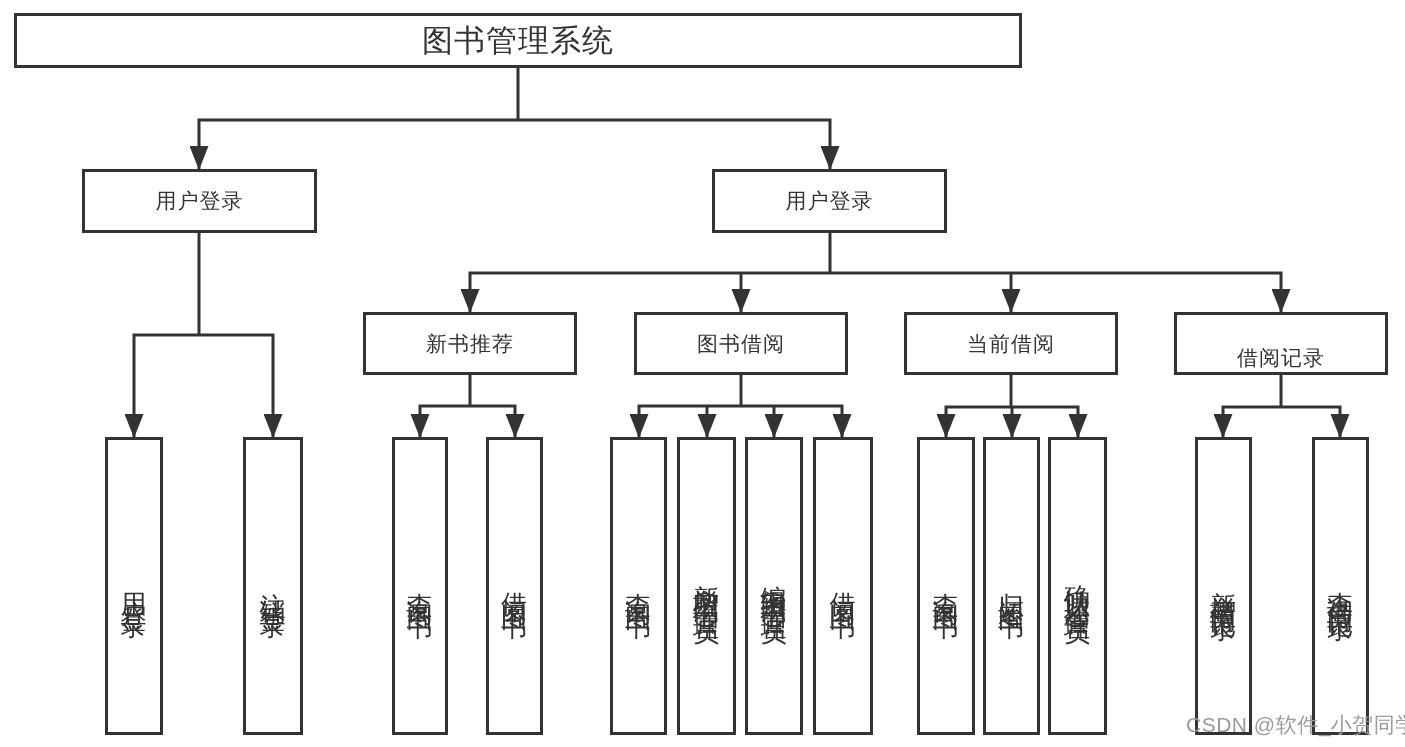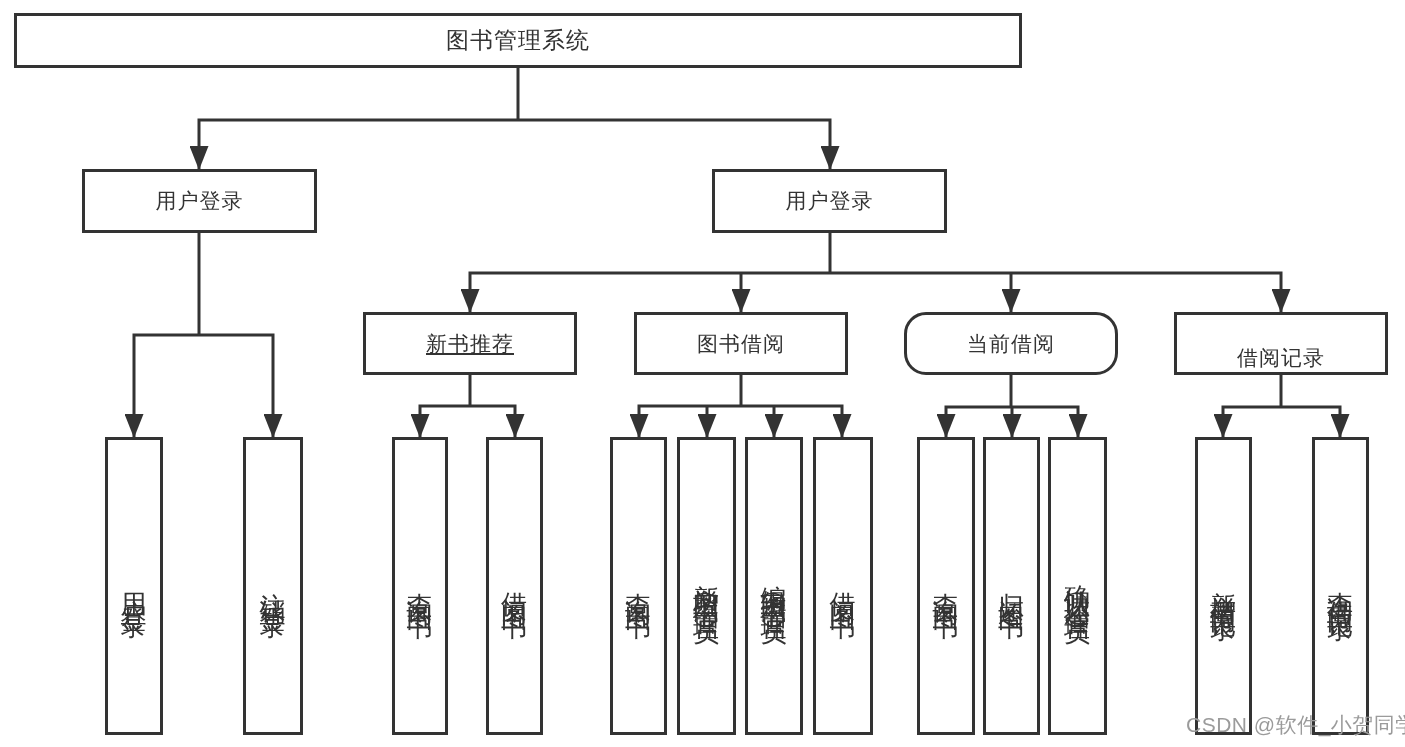--- a/index.html
+++ b/index.html
@@ -24,21 +24,21 @@
   .node{
     position:absolute;
     box-sizing:border-box;
     background:#ffffff;
     border:3px solid var(--box-border);
     display:flex;
     align-items:center;
     justify-content:center;
     text-align:center;
   }
-  .node.root{font-size:23px;letter-spacing:1px;}
+  .node.root{font-size:31px;letter-spacing:1px;}
   .node.branch{font-size:21px;letter-spacing:1px;}
   .node.leaf{font-size:26px;}
   .v-label{
     writing-mode:vertical-rl;
     text-orientation:mixed;
     white-space:nowrap;
     line-height:1;
   }
   .watermark{
     position:absolute;
@@ -93,27 +93,27 @@
     <span>图书管理系统</span>
   </div>
 
   <div class="node branch" style="left:82px;top:169px;width:235px;height:64px;">
     <span>用户登录</span>
   </div>
   <div class="node branch" style="left:712px;top:169px;width:235px;height:64px;">
     <span>用户登录</span>
   </div>
 
-  <div class="node branch" style="left:363px;top:312px;width:214px;height:63px;text-decoration:underline;">
+  <div class="node branch" style="left:363px;top:312px;width:214px;height:63px;">
     <span>新书推荐</span>
   </div>
   <div class="node branch" style="left:634px;top:312px;width:214px;height:63px;">
     <span>图书借阅</span>
   </div>
-  <div class="node branch" style="left:904px;top:312px;width:214px;height:63px;border-radius:22px;">
+  <div class="node branch" style="left:904px;top:312px;width:214px;height:63px;">
     <span>当前借阅</span>
   </div>
   <div class="node branch" style="left:1174px;top:312px;width:214px;height:63px;align-items:flex-end;">
     <span>借阅记录</span>
   </div>
 
   <div class="node leaf" style="left:105px;top:437px;width:58px;height:298px;">
     <span class="v-label" style="letter-spacing: 7px;">用户登录</span>
   </div>
   <div class="node leaf" style="left:243px;top:437px;width:60px;height:298px;">

